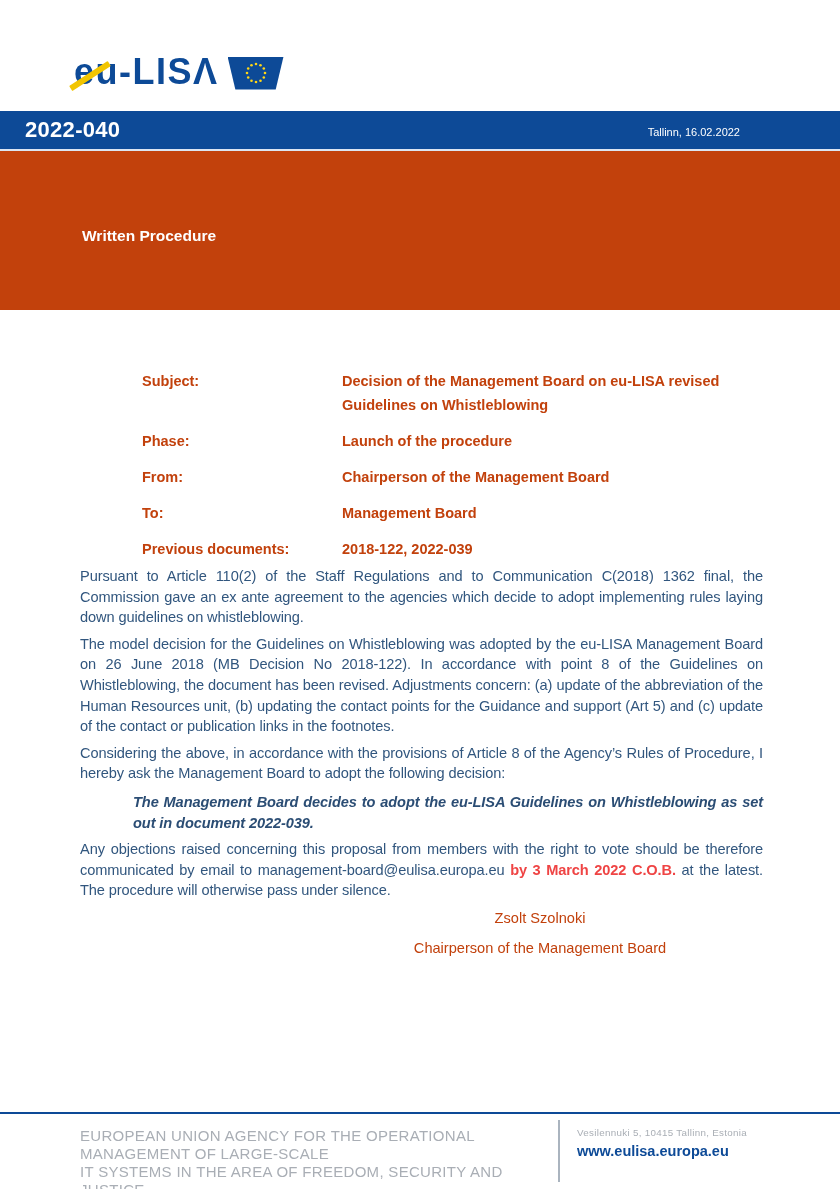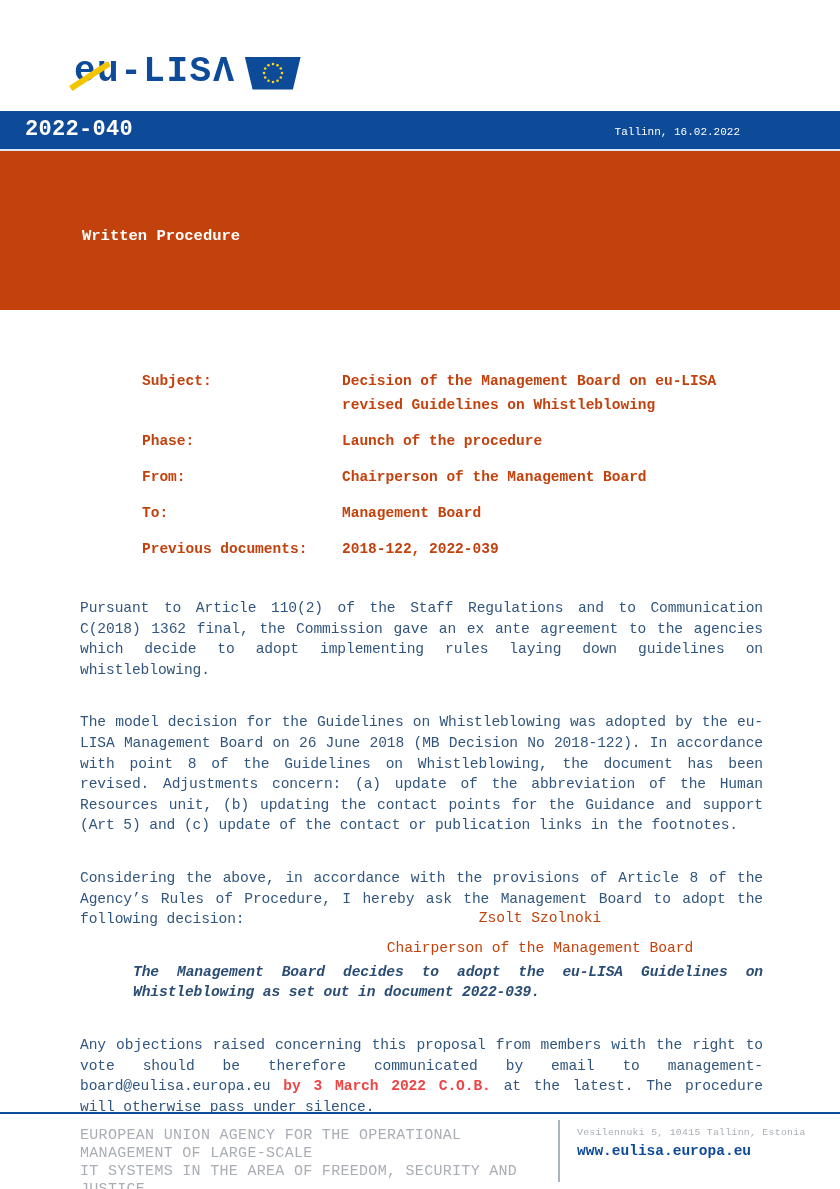--- a/index.html
+++ b/index.html
@@ -3,21 +3,21 @@
 <meta charset="utf-8">
 <style>
   * { margin: 0; padding: 0; box-sizing: border-box; }
   html, body { background: #ffffff; }
   .page {
     position: relative;
     width: 840px;
     height: 1189px;
     background: #ffffff;
     overflow: hidden;
-    font-family: Liberation Mono, monospace;
+    font-family: Liberation Sans, sans-serif;
     padding-left: 20px;
   }
 
   
   .logo { position: absolute; top: 52px; left: 74px; display: flex; align-items: center; }
   .logo-word {
     position: relative;
     font-size: 36px;
     font-weight: bold;
     color: #0d4a97;
@@ -81,21 +81,21 @@
     line-height: 24px;
     gap: 12px;
   }
 
   
   .content {
     position: absolute; left: 80px; top: 566px; width: 683px;
     font-size: 14.6px; color: #31567e; line-height: 20.6px;
     text-align: justify; letter-spacing: -0.1px;
   }
-  .content p { margin-bottom: 6px; margin-top: 32px; }
+  .content p { margin-bottom: 6px; }
   .decision {
     margin-left: 53px;
     font-weight: bold; font-style: italic;
     color: #2b4d74;
     margin-top: 8px; margin-bottom: 8px;
   }
   .deadline { color: #ef4444; font-weight: bold; }
 
   
   .signature {

